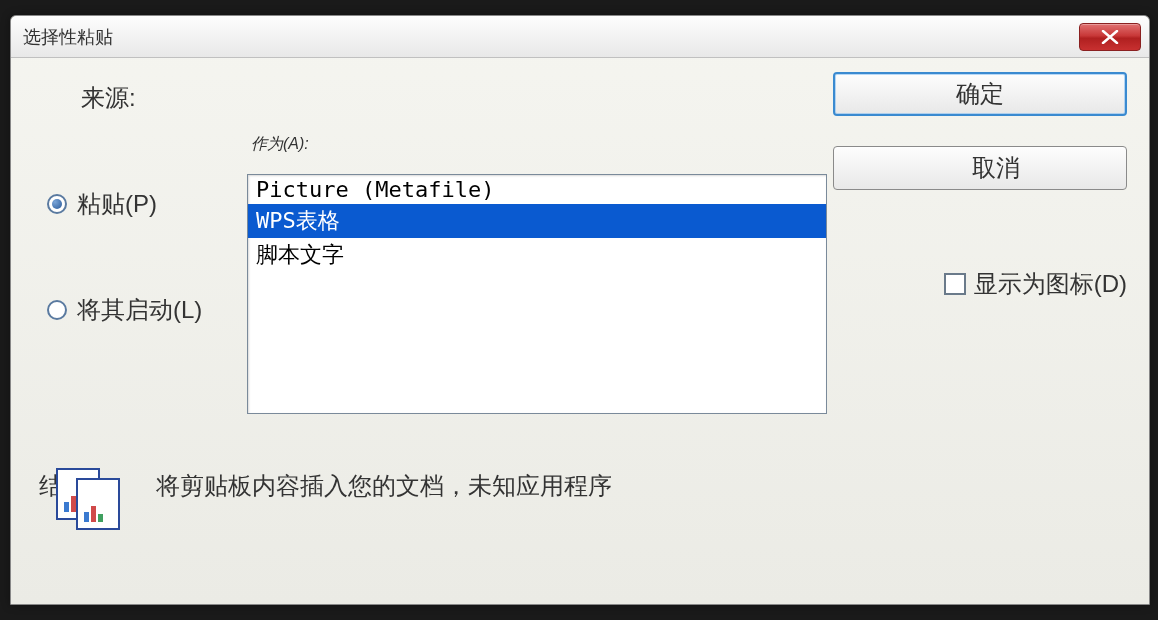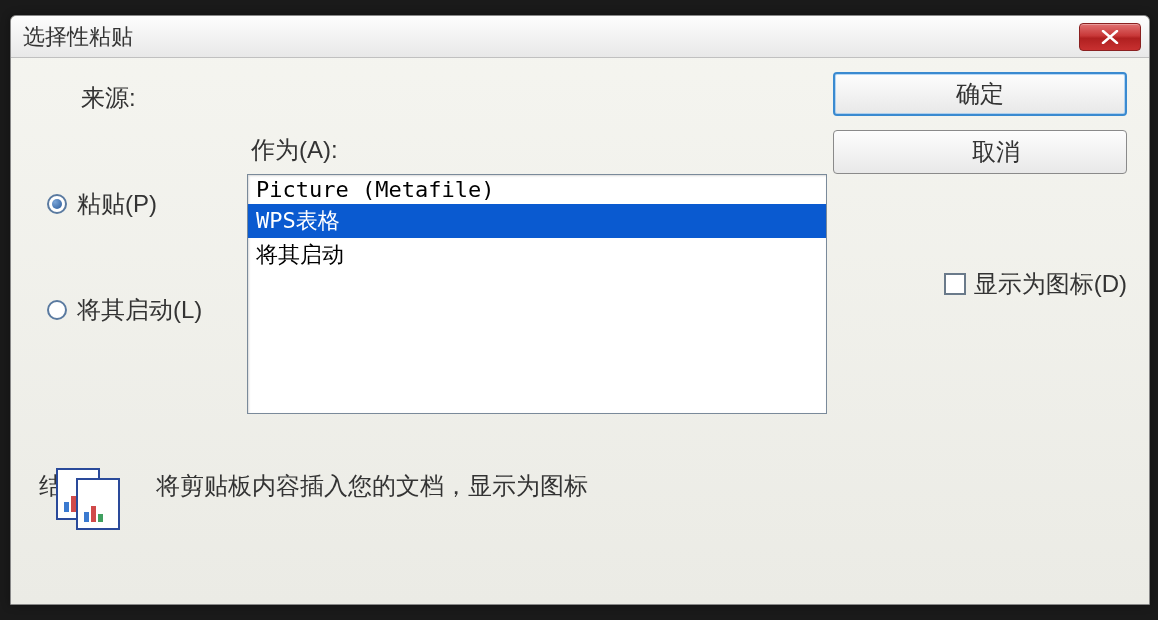--- a/index.html
+++ b/index.html
@@ -26,21 +26,21 @@
       height: 42px;
       background: linear-gradient(to bottom, #fdfdfd, #e8e8e8);
       border-bottom: 1px solid #c0c0c0;
       display: flex;
       align-items: center;
       justify-content: space-between;
       padding: 0 8px 0 12px;
       border-radius: 6px 6px 0 0;
     }
     .title-text {
-      font-size: 22px;
+      font-size: 18px;
       color: #333;
     }
     .close-btn {
       width: 62px;
       height: 28px;
       background: linear-gradient(to bottom, #e07070, #c83838 45%, #b02020 55%, #c83030);
       border: 1px solid #8a2020;
       border-radius: 4px;
       color: #fff;
       font-size: 18px;
@@ -62,22 +62,23 @@
       left: 22px;
       top: 24px;
       font-size: 24px;
       color: #333;
       margin-left: 48px;
     }
     .as-label {
       position: absolute;
       left: 240px;
       top: 76px;
-      font-size: 24px;
-      color: #333;
+      font-size: 16px;
+      color: #333;
+      font-style: italic;
     }
     .radio-row {
       position: absolute;
       display: flex;
       align-items: center;
       cursor: pointer;
     }
     .radio-paste { left: 36px; top: 130px; }
     .radio-link  { left: 36px; top: 236px; }
     .radio-outer {
@@ -130,21 +131,21 @@
       align-items: center;
       justify-content: center;
       cursor: pointer;
       box-shadow: inset 0 1px 0 rgba(255,255,255,0.6);
     }
     .btn.primary {
       border: 2px solid #3a8ad0;
       box-shadow: inset 0 0 0 1px rgba(135,190,240,0.6), inset 0 1px 0 rgba(255,255,255,0.6);
     }
     .btn-ok     { right: 22px; top: 14px; }
-    .btn-cancel { right: 22px; top: 72px; padding-left: 32px; }
+    .btn-cancel { right: 22px; top: 88px; padding-left: 32px; }
     .check-row {
       position: absolute;
       right: 22px;
       top: 210px;
       display: flex;
       align-items: center;
       cursor: pointer;
     }
     .checkbox {
       width: 22px; height: 22px;
@@ -226,21 +227,21 @@
     </div>
 
     <div class="radio-row radio-link">
       <span class="radio-outer"></span>
       <span class="radio-text">将其启动(L)</span>
     </div>
 
     <div class="listbox">
       <div class="list-item">Picture (Metafile)</div>
       <div class="list-item selected">WPS表格</div>
-      <div class="list-item">将其启动</div>
+      <div class="list-item">脚本文字</div>
     </div>
 
     <div class="btn primary btn-ok">
       <span>确定</span>
     </div>
     <div class="btn btn-cancel">
       <span>取消</span>
     </div>
 
     <div class="check-row">
@@ -261,18 +262,18 @@
         </div>
         <div class="doc-front">
           <div class="mini-chart">
               <span class="mc1"></span>
               <span class="mc2"></span>
               <span class="mc3"></span>
             </div>
         </div>
       </div>
       <div class="result-text">
-        <div>将剪贴板内容插入您的文档，显示为图标</div>
+        <div>将剪贴板内容插入您的文档，未知应用程序</div>
       </div>
     </div>
 
   </div>
 </div>
 
 </body></html>

